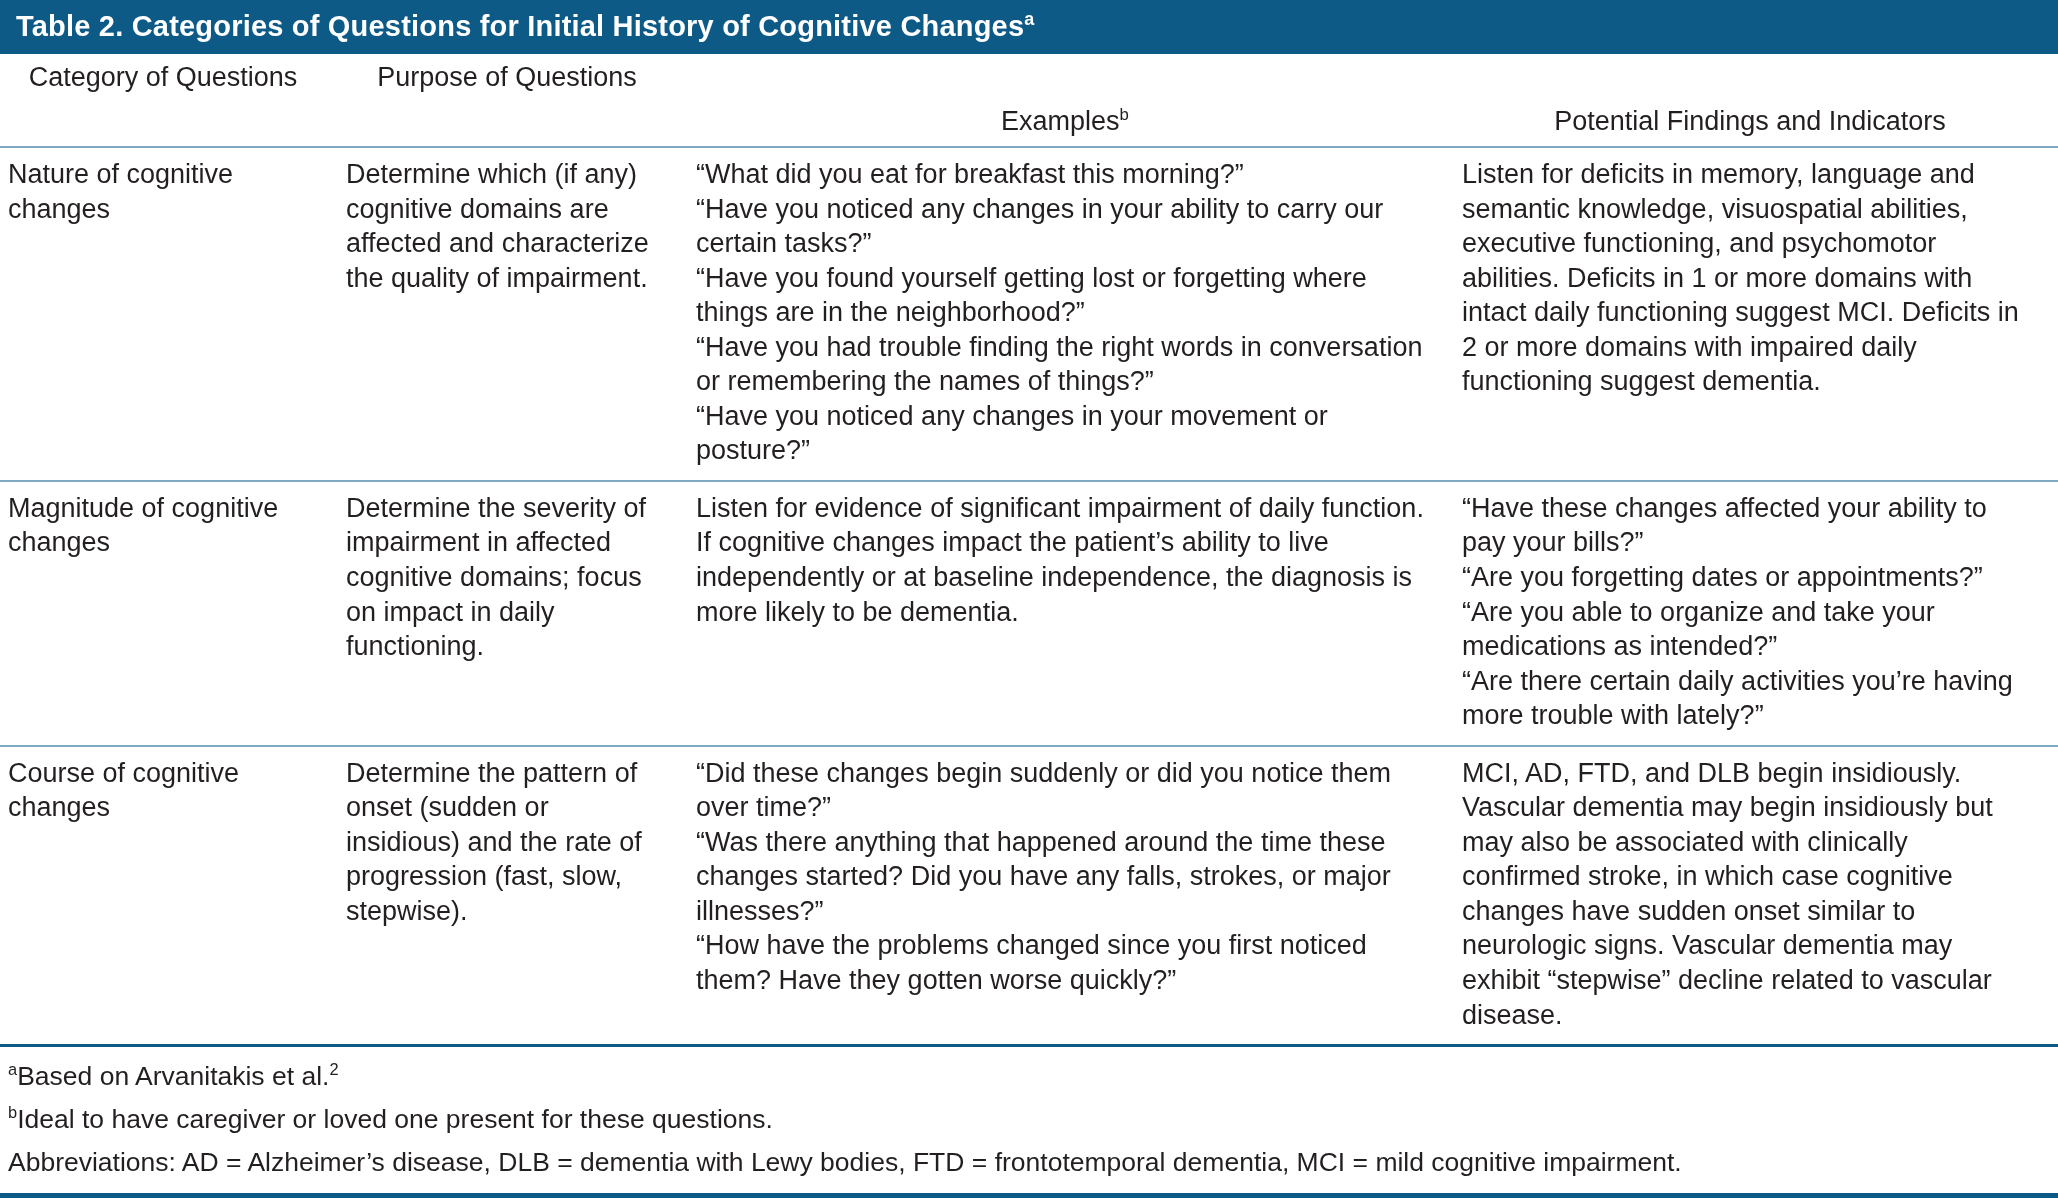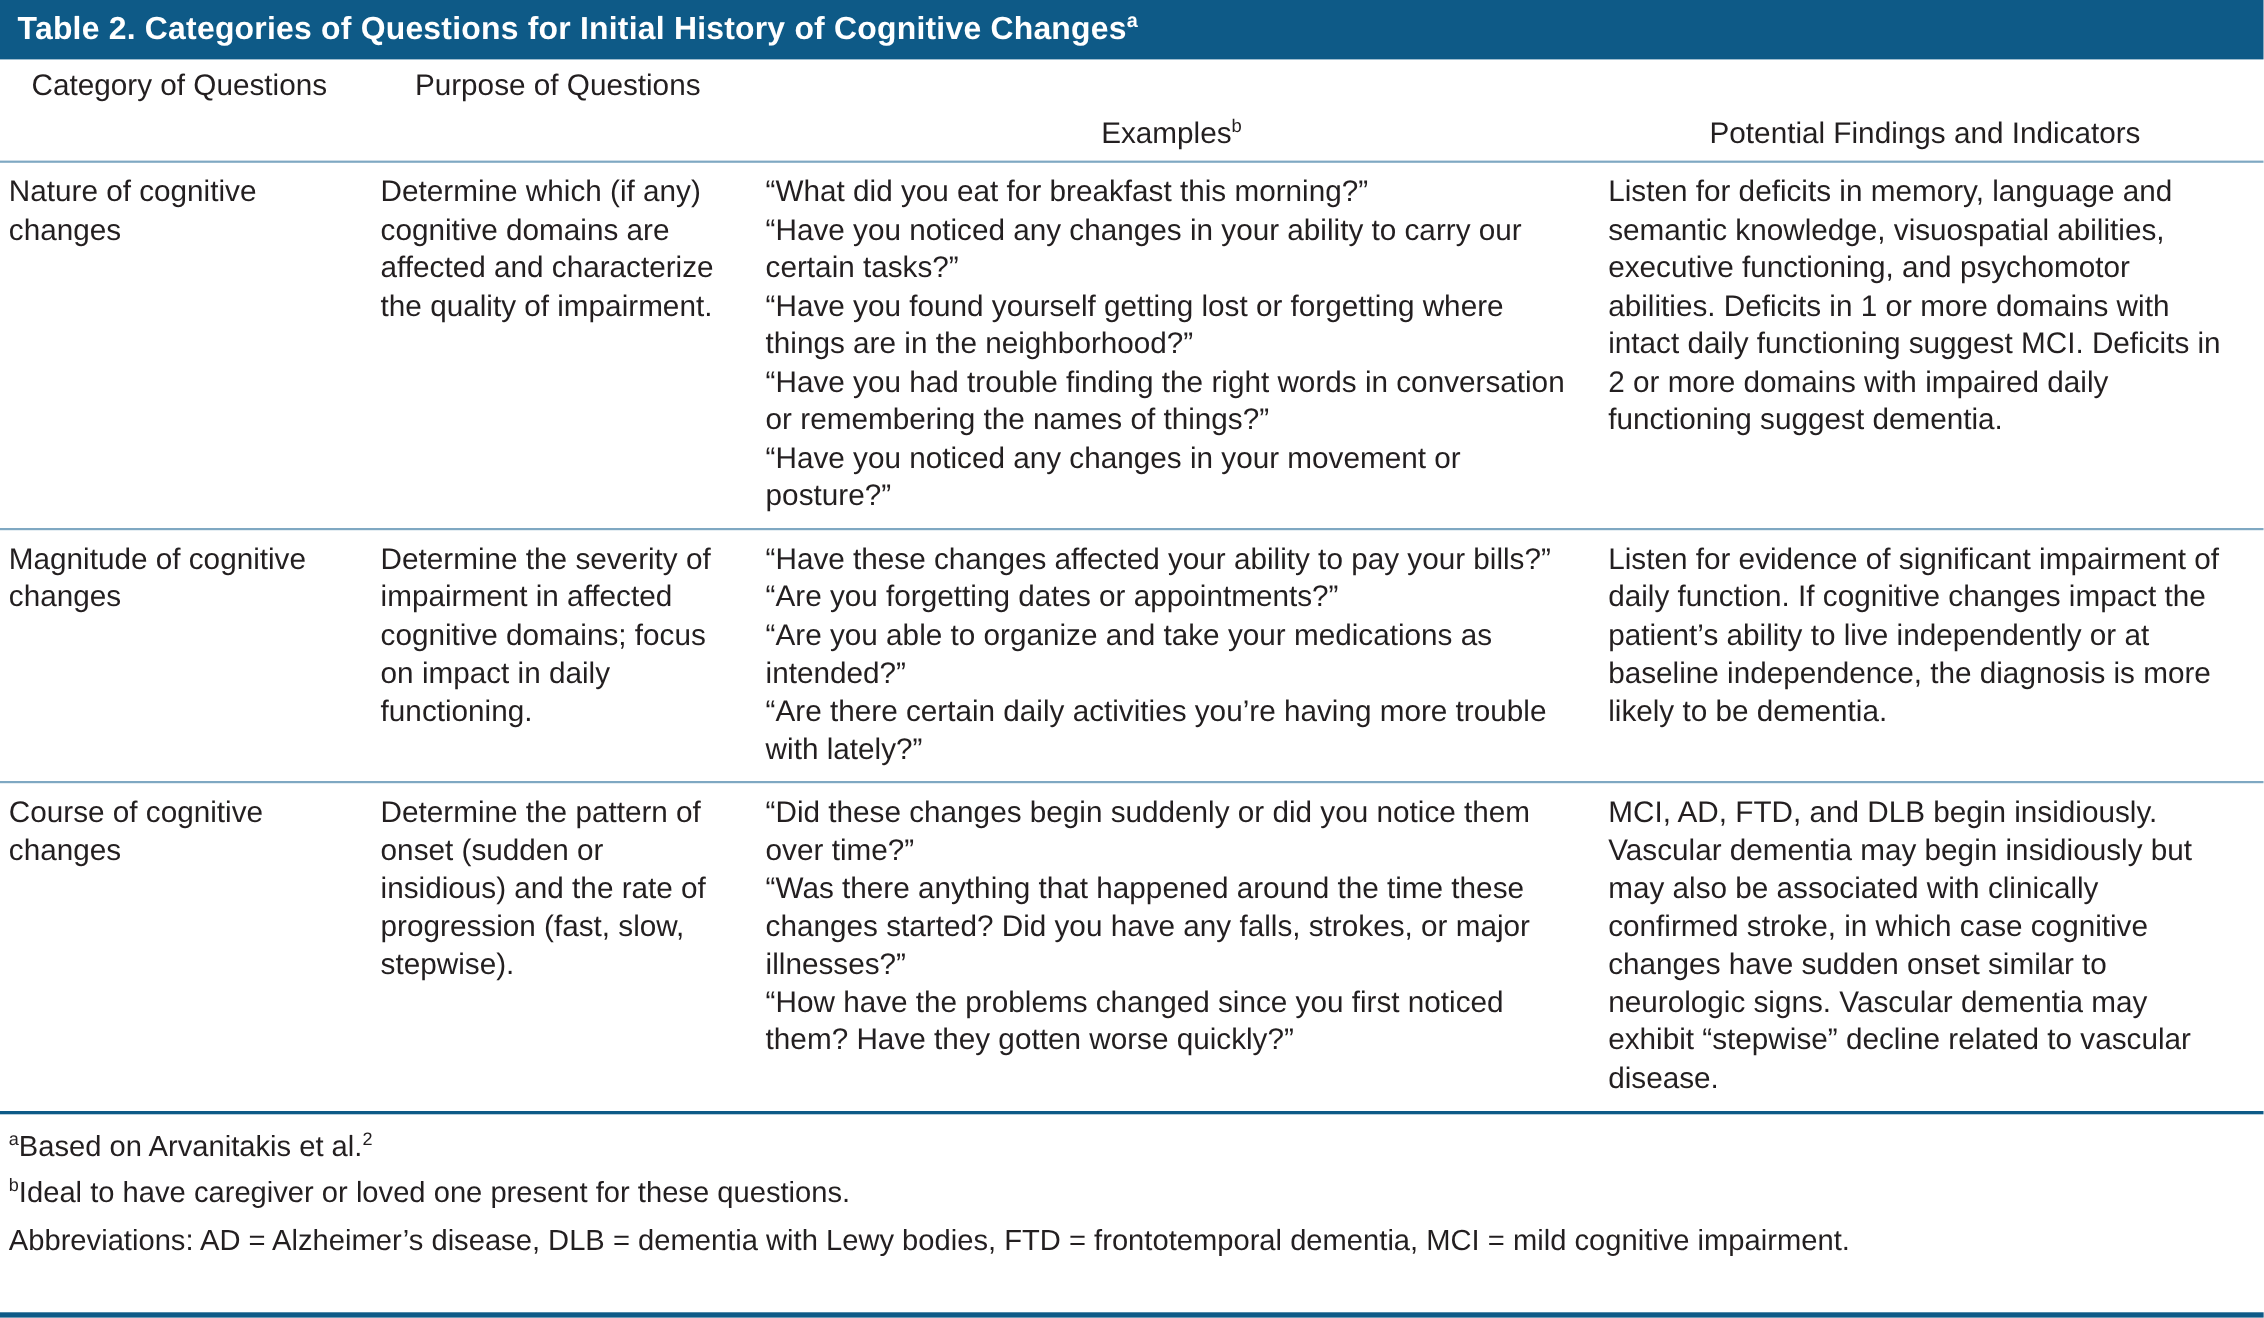--- a/index.html
+++ b/index.html
@@ -96,25 +96,25 @@
 “Have you noticed any changes in your ability to carry our certain tasks?”
 “Have you found yourself getting lost or forgetting where things are in the neighborhood?”
 “Have you had trouble finding the right words in conversation or remembering the names of things?”
 “Have you noticed any changes in your movement or posture?”</div>
     <div class="cell">Listen for deficits in memory, language and semantic knowledge, visuospatial abilities, executive functioning, and psychomotor abilities. Deficits in 1 or more domains with intact daily functioning suggest MCI. Deficits in 2 or more domains with impaired daily functioning suggest dementia.</div>
   </div>
 
   <div class="grid body-row">
     <div class="cell">Magnitude of cognitive changes</div>
     <div class="cell">Determine the severity of impairment in affected cognitive domains; focus on impact in daily functioning.</div>
+    <div class="cell">Listen for evidence of significant impairment of daily function. If cognitive changes impact the patient’s ability to live independently or at baseline independence, the diagnosis is more likely to be dementia.</div>
     <div class="cell examples">“Have these changes affected your ability to pay your bills?”
 “Are you forgetting dates or appointments?”
 “Are you able to organize and take your medications as intended?”
 “Are there certain daily activities you’re having more trouble with lately?”</div>
-    <div class="cell">Listen for evidence of significant impairment of daily function. If cognitive changes impact the patient’s ability to live independently or at baseline independence, the diagnosis is more likely to be dementia.</div>
   </div>
 
   <div class="grid body-row">
     <div class="cell">Course of cognitive changes</div>
     <div class="cell">Determine the pattern of onset (sudden or insidious) and the rate of progression (fast, slow, stepwise).</div>
     <div class="cell examples">“Did these changes begin suddenly or did you notice them over time?”
 “Was there anything that happened around the time these changes started? Did you have any falls, strokes, or major illnesses?”
 “How have the problems changed since you first noticed them? Have they gotten worse quickly?”</div>
     <div class="cell">MCI, AD, FTD, and DLB begin insidiously. Vascular dementia may begin insidiously but may also be associated with clinically confirmed stroke, in which case cognitive changes have sudden onset similar to neurologic signs. Vascular dementia may exhibit “stepwise” decline related to vascular disease.</div>
   </div>

